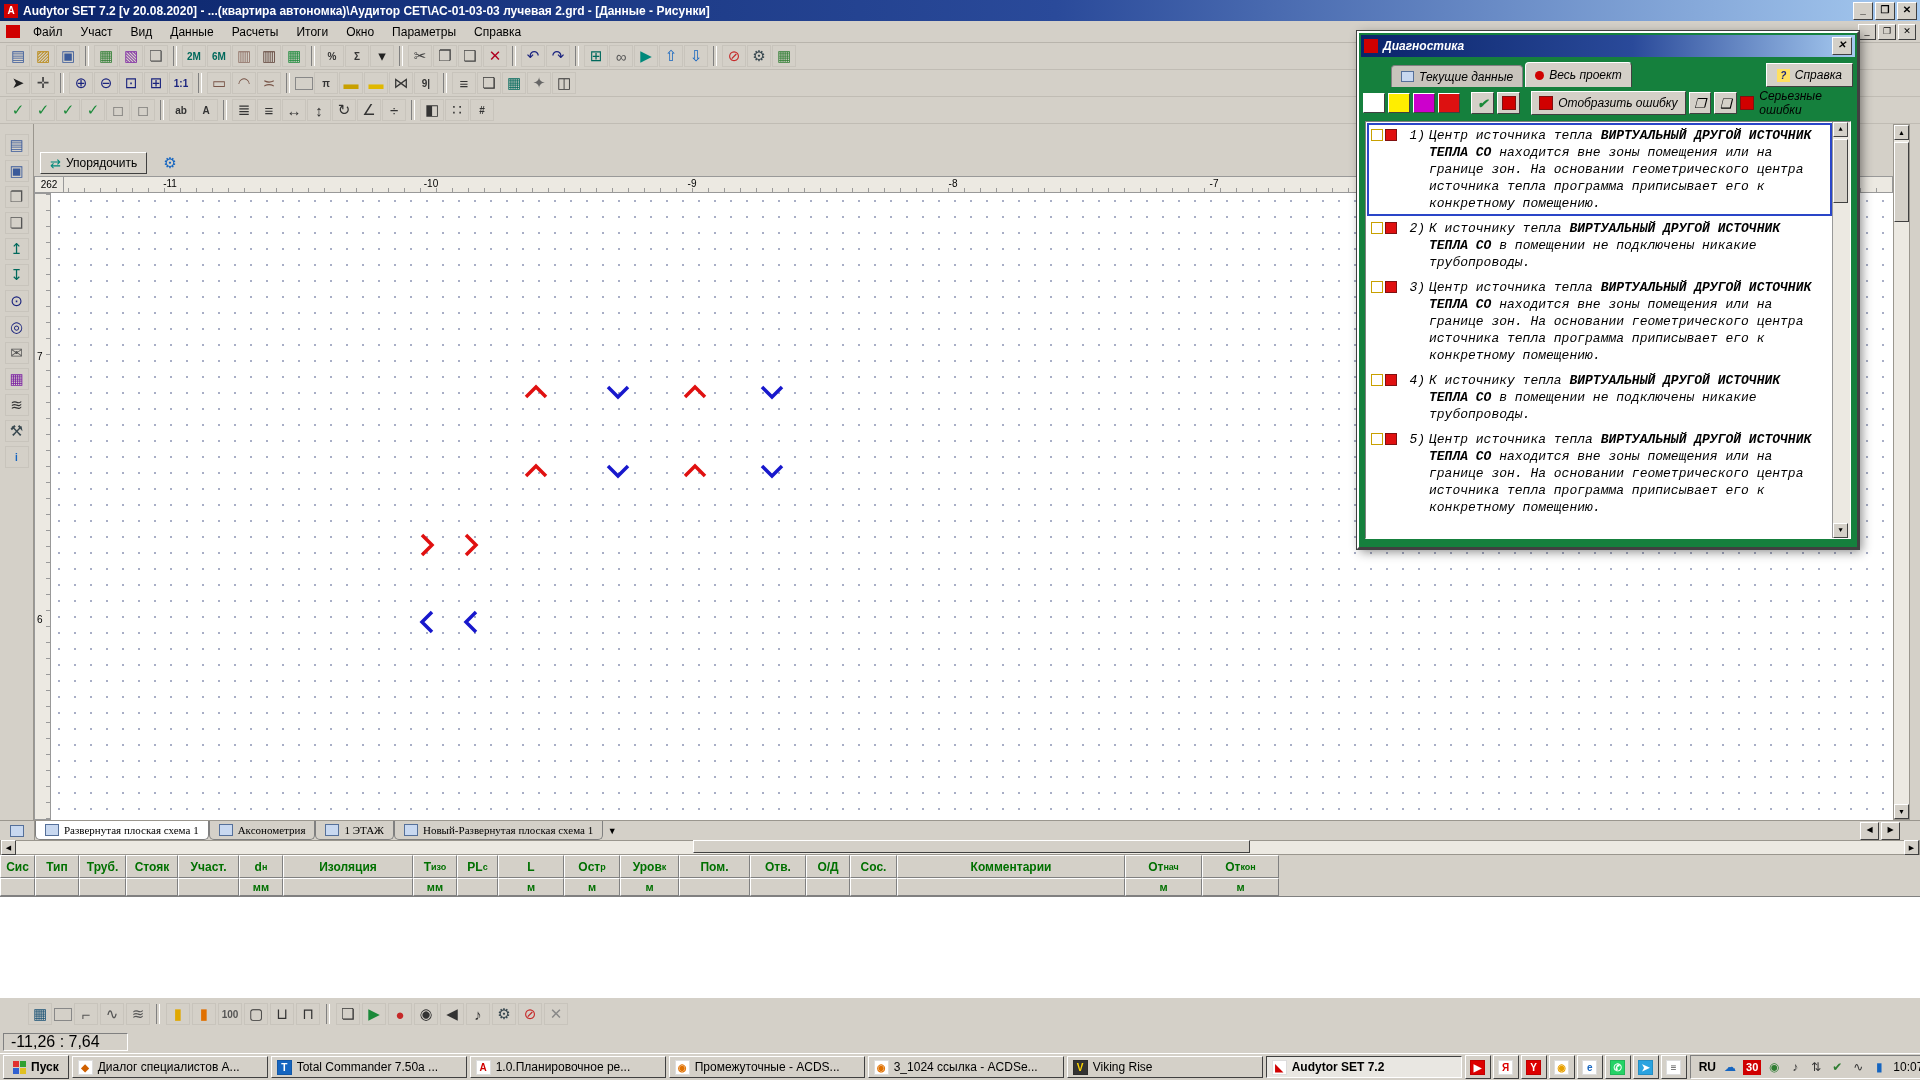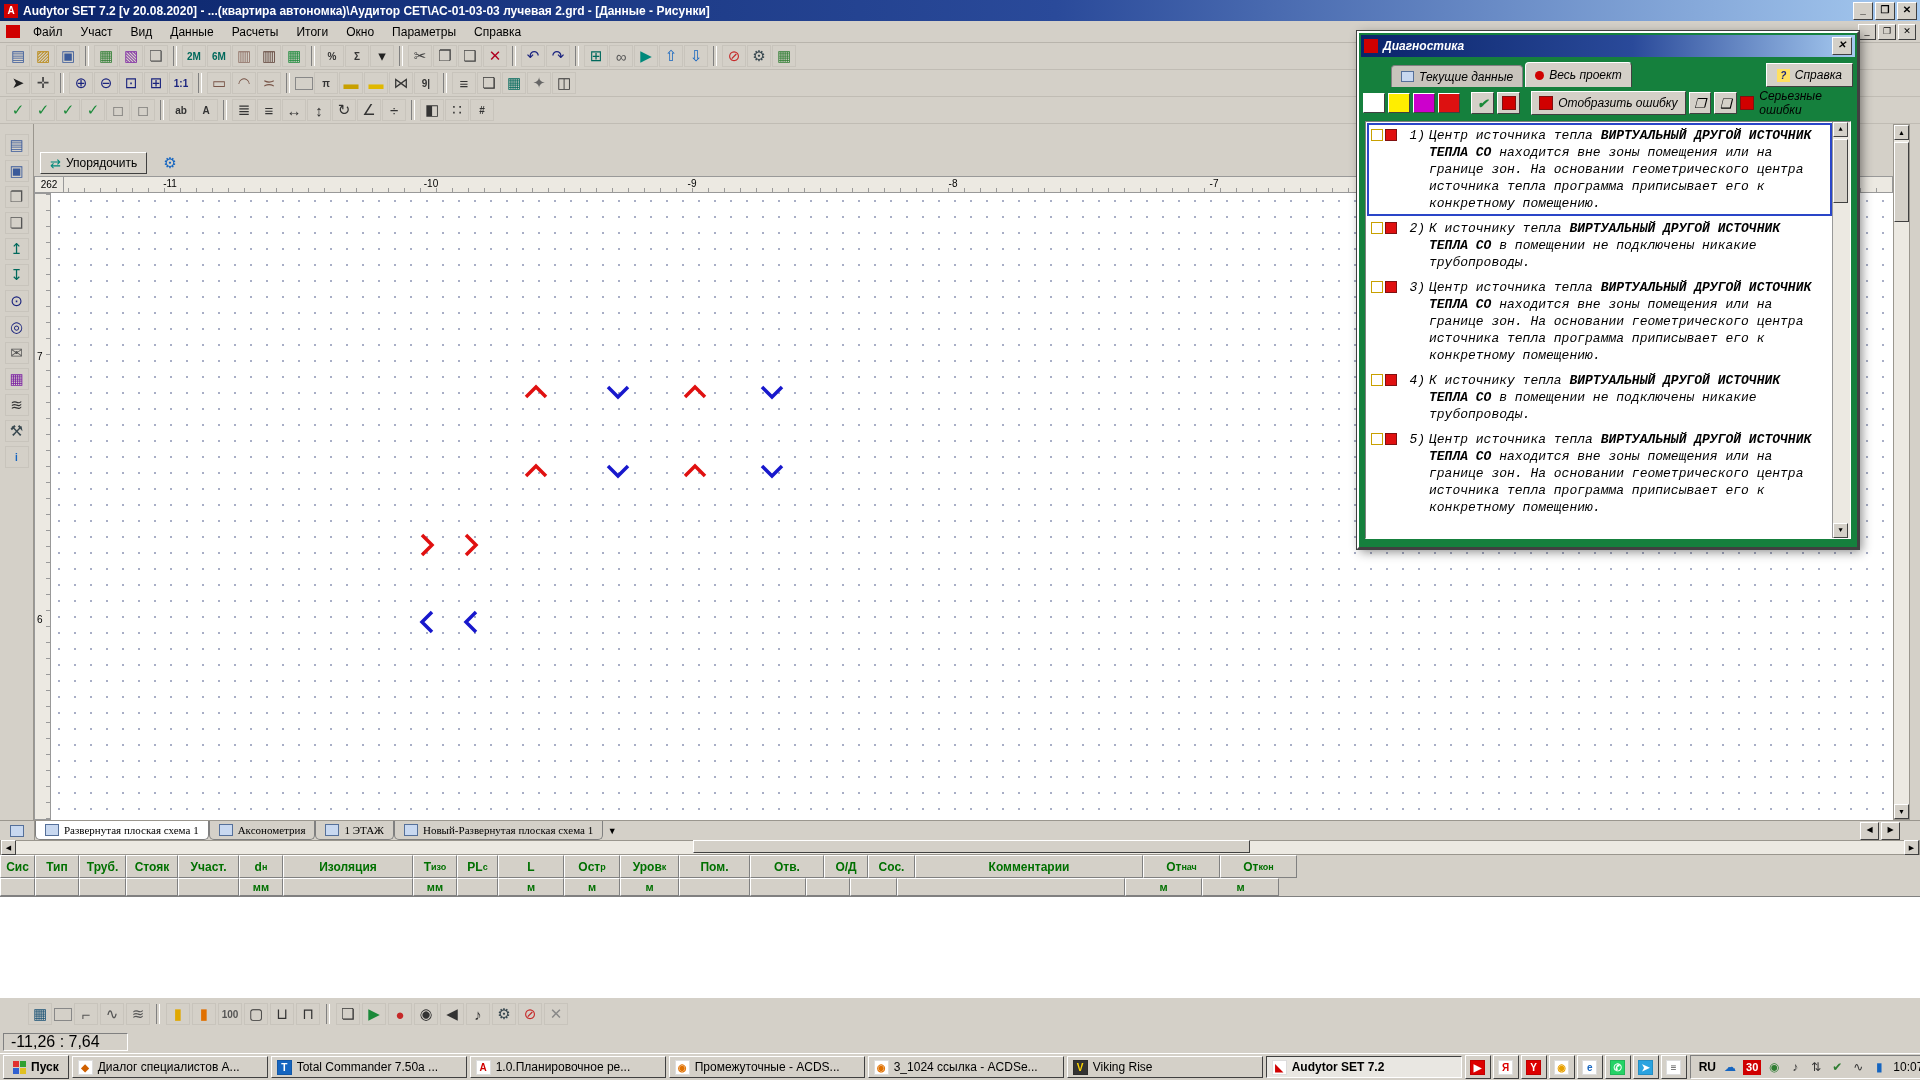--- a/index.html
+++ b/index.html
@@ -465,21 +465,21 @@
           <span>Ост</span>
           <sub>р</sub>
         </div>
         <div class="th" style="width: 59px;">
           <span>Уров</span>
           <sub>к</sub>
         </div>
         <div class="th" style="width: 71px;">
           <span>Пом.</span>
         </div>
-        <div class="th" style="width: 74px;">
+        <div class="th" style="width: 56px;">
           <span>Отв.</span>
         </div>
         <div class="th" style="width: 44px;">
           <span>О/Д</span>
         </div>
         <div class="th" style="width: 47px;">
           <span>Сос.</span>
         </div>
         <div class="th" style="width: 228px;">
           <span>Комментарии</span>

